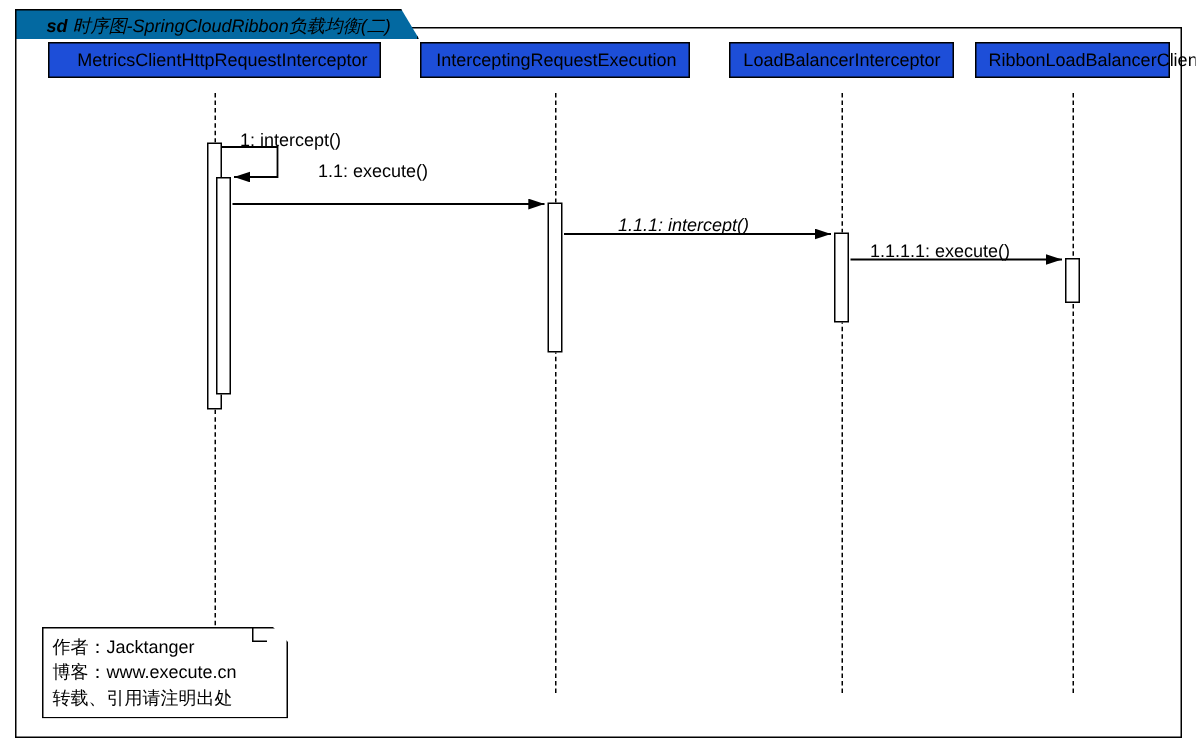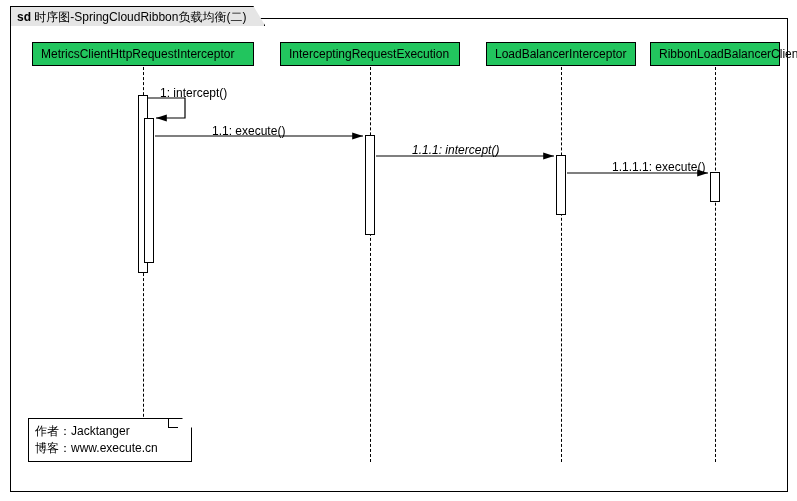--- a/index.html
+++ b/index.html
@@ -5,28 +5,29 @@
   * { box-sizing: border-box; margin: 0; padding: 0; }
   body { font-family: Arial, sans-serif; font-size: 12px; background: #fff; }
   .canvas { position: relative; width: 797px; height: 501px; }
   .outer-frame {
     position: absolute; left: 10px; top: 18px; width: 778px; height: 474px;
     border: 1px solid #000;
   }
   .frame-tab {
     position: absolute; left: 10px; top: 6px; height: 20px;
     border: 1px solid #000; border-bottom: none;
-    background: #e5e5e5; padding: 2px 18px 2px 6px;
+    background: #0369a1; padding: 2px 18px 2px 20px;
     clip-path: polygon(0 0, calc(100% - 12px) 0, 100% 100%, 0 100%);
     z-index: 2;
+    font-style: italic;
   }
   .frame-tab .b { font-weight: bold; }
   .lifeline-head {
-    position: absolute; top: 42px; border: 1px solid #000; background: #22c55e;
-    padding: 4px 8px; text-align: left; z-index: 3;
+    position: absolute; top: 28px; border: 1px solid #000; background: #1d4ed8;
+    padding: 4px 8px; text-align: right; z-index: 3;
   }
   .lifeline {
     position: absolute; top: 62px; width: 0; height: 400px;
     border-left: 1.5px dashed #000; z-index: 1;
   }
   .activation {
     position: absolute; width: 10px; background: #fff; border: 1px solid #000;
     z-index: 4;
   }
   .msg-label { position: absolute; z-index: 6; white-space: nowrap; text-align: center; }
@@ -87,23 +88,24 @@
     <path d="M148,98 L185,98 L185,118 L156,118" fill="none" stroke="#000" stroke-width="1.2" marker-end="url(#ah)"></path>
 
     <line x1="155" y1="136" x2="363" y2="136" stroke="#000" stroke-width="1.2" marker-end="url(#ah)"></line>
 
     <line x1="376" y1="156" x2="554" y2="156" stroke="#000" stroke-width="1.2" marker-end="url(#ah)"></line>
 
     <line x1="567" y1="173" x2="708" y2="173" stroke="#000" stroke-width="1.2" marker-end="url(#ah)"></line>
   </svg>
 
   <div class="msg-label" style="left:160px; top:86px;">1: intercept()</div>
-  <div class="msg-label" style="left:212px; top:124px;">1.1: execute()</div>
+  <div class="msg-label" style="left:212px; top:107px;">1.1: execute()</div>
   <div class="msg-label" style="left:412px; top:143px;font-style:italic;">1.1.1: intercept()</div>
-  <div class="msg-label" style="left:612px; top:160px;">1.1.1.1: execute()</div>
+  <div class="msg-label" style="left:580px; top:160px;">1.1.1.1: execute()</div>
 
   <div class="note" style="left:28px; top:418px; width:164px;">
     <div>作者：Jacktanger</div>
     <div>博客：www.execute.cn</div>
+    <div>转载、引用请注明出处</div>
   </div>
   <div class="note-fold" style="left:168px; top:418px;"></div>
 
 </div>
 
 </body></html>

